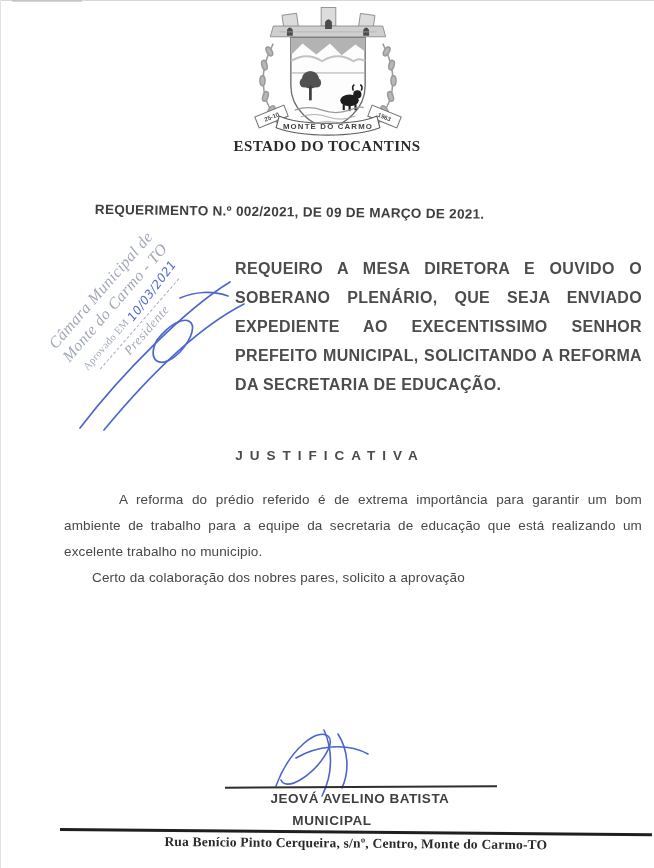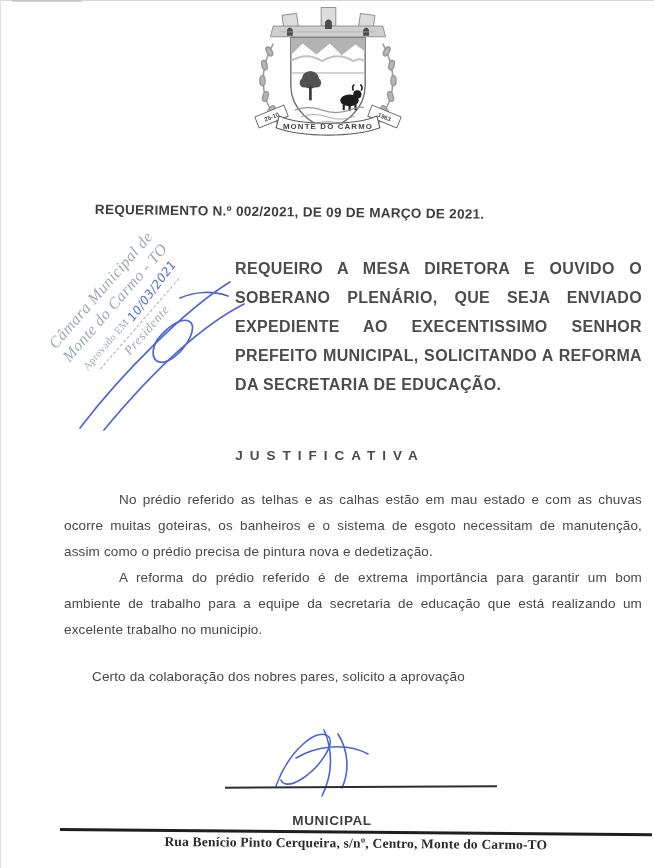--- a/index.html
+++ b/index.html
@@ -40,21 +40,21 @@
   .request{position:absolute;left:235px;top:254px;width:407px;font-weight:bold;
     font-size:16px;line-height:29px;letter-spacing:.35px;color:#4c4c4c;
     text-align:justify;text-align-last:left;}
 
   
   .just-title{position:absolute;left:0;top:448px;width:660px;text-align:center;
     font-weight:bold;font-size:13.5px;letter-spacing:7px;color:#4a4a4a;}
   .bodytext{position:absolute;left:64px;top:487px;width:578px;font-size:13.5px;
     line-height:26px;color:#474747;text-align:justify;text-align-last:left;letter-spacing:.15px;}
   .bodytext p{margin:0;text-indent:55px;}
-  .bodytext p.closing{text-indent:28px;margin-top:21px;text-align:right;}
+  .bodytext p.closing{text-indent:28px;margin-top:0;text-align:right;}
 
   
   .sig-scribble{position:absolute;left:268px;top:726px;width:140px;height:72px;}
   .sig-line{position:absolute;left:225px;top:786px;width:272px;height:2px;background:#2e2e2e;
     transform:rotate(-.3deg);}
   .sig-name{position:absolute;left:230px;top:791px;width:260px;text-align:center;
     font-weight:bold;font-size:13.5px;letter-spacing:.5px;color:#3f3f3f;}
   .sig-role{position:absolute;left:232px;top:813px;width:200px;text-align:center;
     font-weight:bold;font-size:13.5px;letter-spacing:.6px;color:#3f3f3f;}
 
@@ -134,20 +134,21 @@
       <g transform="translate(150,111) rotate(22)">
         <rect x="-16" y="0" width="32" height="12" fill="#fff" stroke="#6f6f6f"></rect>
         <text x="0" y="8.6" text-anchor="middle" font-size="6.2" font-weight="bold" fill="#4a4a4a" font-family="Liberation Sans, sans-serif">1963</text>
       </g>
       <path d="M40,116 C62,126 118,126 140,116 L143,128 C116,138 64,138 37,128 Z" fill="#ffffff" stroke="#5f5f5f" stroke-width="1.2"></path>
       <text x="90" y="129.5" text-anchor="middle" font-size="8" font-weight="bold" fill="#3f3f3f" letter-spacing="1.2" font-family="Liberation Sans, sans-serif">MONTE DO CARMO</text>
     </g>
   </svg>
 
   <div class="header">
+    <div class="l1">ESTADO DO TOCANTINS</div>
   </div>
 
   <div class="subject">REQUERIMENTO N.º 002/2021, DE 09 DE MARÇO DE 2021.</div>
 
   <div class="stamp">
     <div class="big">Câmara Municipal de</div>
     <div class="big">Monte do Carmo - TO</div>
     <div class="approval">
       <span>Aprovado EM</span>
       <span class="hand">10/03/2021</span>
@@ -161,33 +162,33 @@
       <path d="M42,162 C85,110 135,60 182,36"></path>
       <path d="M95,72 C122,38 146,52 118,84 C98,104 84,92 95,72"></path>
       <path d="M118,30 C132,24 150,22 166,28"></path>
     </g>
   </svg>
 
   <div class="request">REQUEIRO A MESA DIRETORA E OUVIDO O SOBERANO PLENÁRIO, QUE SEJA ENVIADO EXPEDIENTE AO EXECENTISSIMO SENHOR PREFEITO MUNICIPAL, SOLICITANDO A REFORMA DA SECRETARIA DE EDUCAÇÃO.</div>
 
   <div class="just-title">JUSTIFICATIVA</div>
   <div class="bodytext">
-    <p>No prédio referido as telhas e as calhas estão em mau estado e com as chuvas ocorre muitas goteiras, os banheiros e o sistema de esgoto necessitam de manutenção, assim como o prédio precisa de pintura nova e dedetização.</p>
     <p>A reforma do prédio referido é de extrema importância para garantir um bom ambiente de trabalho para a equipe da secretaria de educação que está realizando um excelente trabalho no municipio.</p>
     <p class="closing">Certo da colaboração dos nobres pares, solicito a aprovação</p>
   </div>
 
   <svg class="sig-scribble" viewBox="0 0 140 72">
     <g fill="none" stroke="#3a57c9" stroke-width="1.6" opacity=".92" stroke-linecap="round">
       <path d="M8,60 C22,22 50,2 60,10 C68,17 52,42 32,54 C22,60 15,59 13,54"></path>
       <path d="M56,4 C64,22 66,46 54,70"></path>
       <path d="M28,32 C48,20 78,16 100,28"></path>
       <path d="M70,8 C80,24 82,44 74,62"></path>
     </g>
   </svg>
   <div class="sig-line"></div>
+  <div class="sig-name">JEOVÁ AVELINO BATISTA</div>
   <div class="sig-role">MUNICIPAL</div>
 
   <div class="footer">
     <div class="rule"></div>
     <div class="addr">Rua Benício Pinto Cerqueira, s/nº, Centro, Monte do Carmo-TO</div>
   </div>
 </div>
 
 </body></html>

